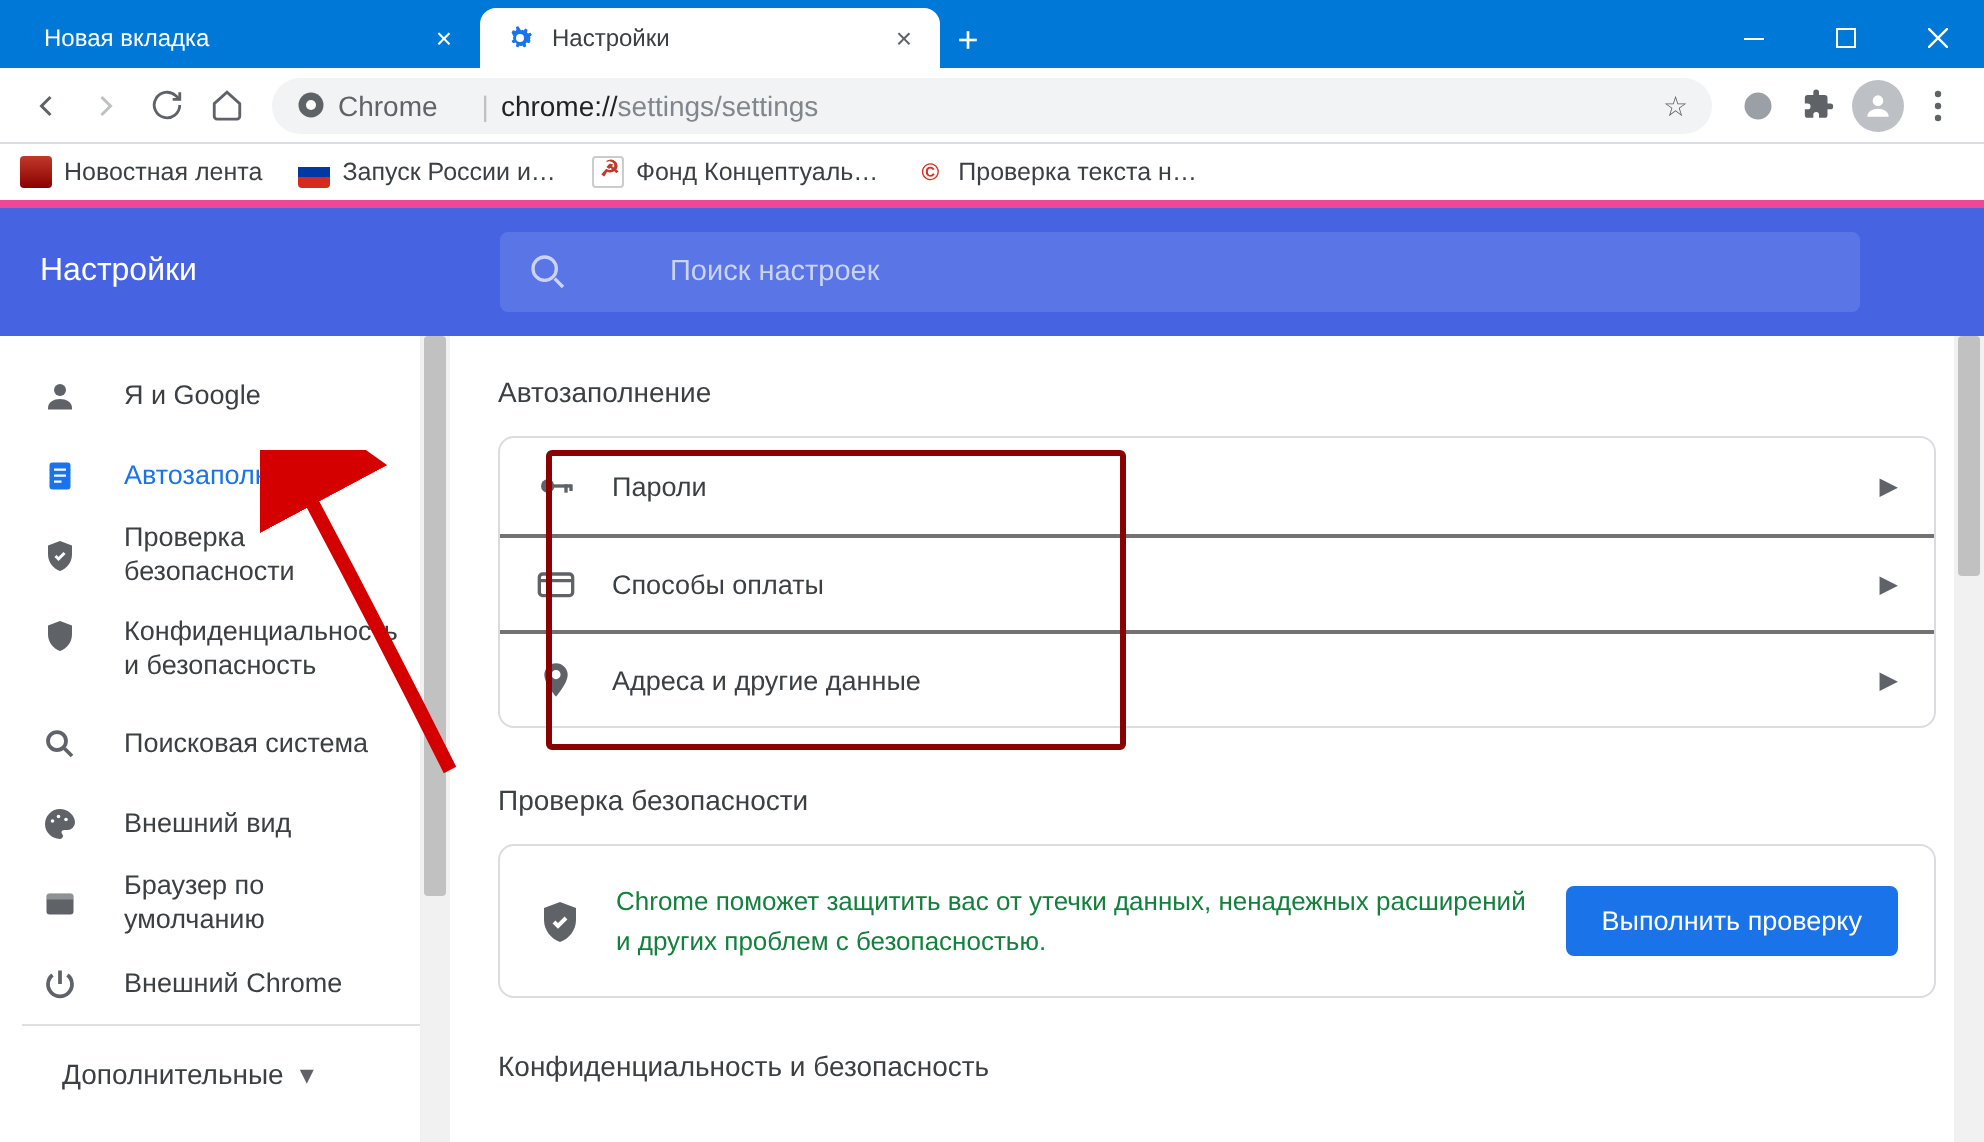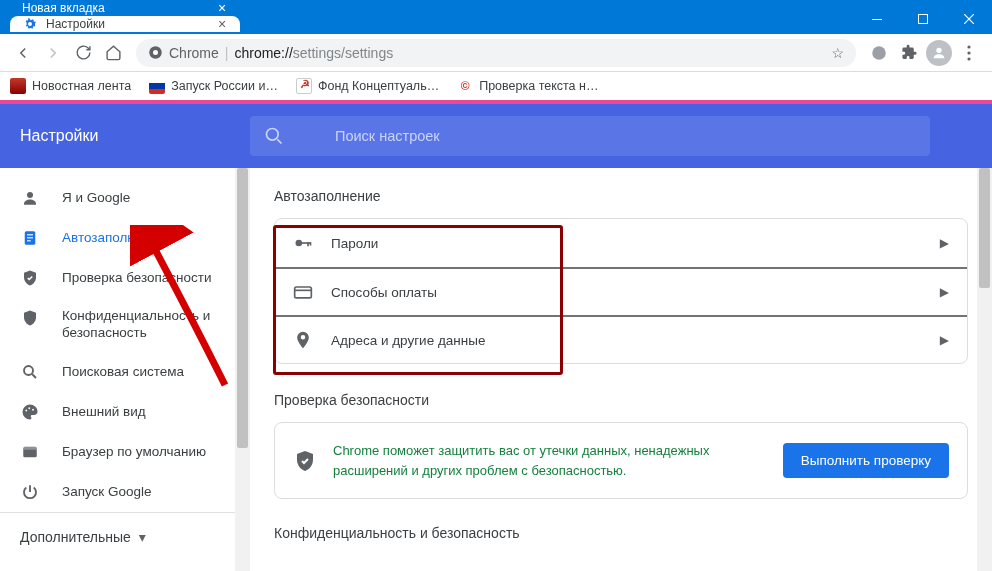--- a/index.html
+++ b/index.html
@@ -1,68 +1,68 @@
 <!DOCTYPE html>
 <html><head>
 <meta charset="utf-8">
 <style>
 * { box-sizing: border-box; margin: 0; padding: 0; font-family: "Segoe UI", Arial, sans-serif; }
 body { width: 992px; height: 571px; background: #fff; overflow: hidden; position: relative; }
 
 
 .titlebar { height: 34px; background: #0078d7; display: flex; align-items: flex-end; }
-.tabs-region { display: flex; height: 34px; align-items: flex-end; padding-left: 10px; flex-direction: column; }
+.tabs-region { display: flex; height: 34px; align-items: flex-end; padding-left: 10px; }
 .tab { height: 30px; display: flex; align-items: center; padding: 0 10px 0 12px; font-size: 12px; color: #fff; min-width: 230px; position: relative; cursor: pointer; }
 .tab.active { background: #fff; color: #3c4043; border-radius: 8px 8px 0 0; }
 .tab .favicon { width: 16px; height: 16px; margin-right: 8px; display: flex; align-items: center; justify-content: center; }
 .tab .favicon svg { width: 16px; height: 16px; }
 .tab .close { margin-left: auto; width: 16px; height: 16px; display: flex; align-items: center; justify-content: center; font-size: 14px; }
 .tab.active .close { color: #5f6368; }
 .newtab { width: 28px; height: 28px; display: flex; align-items: center; justify-content: center; color: #fff; font-size: 18px; cursor: pointer; }
 .win-controls { margin-left: auto; display: flex; }
 .win-controls .ctl { width: 46px; height: 30px; display: flex; align-items: center; justify-content: center; color: #fff; cursor: pointer; }
 
 
 .toolbar { height: 38px; background: #fff; border-bottom: 1px solid #dadce0; display: flex; align-items: center; padding: 0 8px; }
 .tb-btn { width: 30px; height: 30px; display: flex; align-items: center; justify-content: center; color: #5f6368; cursor: pointer; border-radius: 50%; }
 .tb-btn.disabled { opacity: .4; }
 .omnibox { flex: 1; height: 28px; background: #f1f3f4; border-radius: 14px; display: flex; align-items: center; padding: 0 12px; margin: 0 8px; font-size: 14px; color: #202124; }
 .omnibox .site-id { display: flex; align-items: center; color: #5f6368; font-size: 14px; }
-.omnibox .site-id .chrome-word { margin: 0 0 0 6px; }
+.omnibox .site-id .chrome-word { margin: 0 16px 0 6px; }
 .omnibox .sep { color: #bdc1c6; margin: 0 6px; }
 .omnibox .path { color: #80868b; }
 .omnibox .star { margin-left: auto; color: #5f6368; }
 .avatar { width: 26px; height: 26px; background: #bdc1c6; border-radius: 50%; display: flex; align-items: center; justify-content: center; color: #fff; }
 
 
 .bookmarks { height: 32px; background: #fff; border-bottom: 4px solid #ec4899; display: flex; align-items: center; padding: 0 10px; font-size: 12.5px; color: #3c4043; }
 .bk { display: flex; align-items: center; margin-right: 18px; cursor: pointer; }
 .bk .ico { width: 16px; height: 16px; margin-right: 6px; border-radius: 2px; }
 
 
 .app-header { height: 64px; background: #4664e1; display: flex; align-items: center; padding: 0 20px; }
 .app-header .title { color: #fff; font-size: 16px; font-weight: 500; width: 230px; }
 .searchbox { flex: 1; max-width: 680px; height: 40px; background: #5975e6; border-radius: 4px; display: flex; align-items: center; padding: 0 14px; color: #c9d2f6; gap: 35px; }
 .searchbox svg { margin-right: 16px; }
 .searchbox input { background: transparent; border: none; outline: none; color: #fff; font-size: 14.5px; flex: 1; }
 .searchbox input::placeholder { color: #cbd4f7; }
 
 
 .content { display: flex; height: calc(571px - 34px - 38px - 32px - 64px); position: relative; }
-.sidebar-wrap { width: 250px; position: relative; display:flex; }
+.sidebar-wrap { width: 225px; position: relative; display:flex; }
 .sidebar { flex:1; padding-top: 10px; background: #fff; overflow: hidden; }
 .sb-scroll { position:absolute; right:0; top:0; bottom:0; width:15px; background:#f1f1f1; }
 .sb-scroll .thumb { position:absolute; left:2px; right:2px; top:0; height:280px; background:#c1c1c1; border-radius:2px; }
 .nav-item { display: flex; align-items: center; height: 40px; padding: 0 20px; font-size: 13.5px; color: #3c4043; cursor: pointer; }
 .nav-item.tall { height: 54px; align-items: flex-start; padding-top: 10px; }
 .nav-item.active { color: #1a73e8; }
 .nav-item .ico { width: 20px; height: 20px; margin-right: 22px; display: flex; align-items: center; justify-content: center; color: #5f6368; flex-shrink:0; }
 .nav-item.active .ico { color: #1a73e8; }
 .nav-item .txt { line-height: 1.25; }
-.adv { display: flex; align-items: center; height: 48px; padding: 0 20px; font-size: 14px; color: #3c4043; border-top: 1px solid #e0e0e0; cursor: pointer; }
+.adv { display: flex; align-items: center; height: 48px; padding: 0 20px; font-size: 14px; color: #3c4043; border-top: 1px solid #e0e0e0; cursor: pointer; margin-left: 11px; }
 .adv .chev { margin-left: 8px; color: #5f6368; }
 
 .main { flex: 1; background: #fff; overflow: hidden; position: relative; padding: 20px 24px 0 24px; }
 .main-scroll { position:absolute; right:0; top:0; bottom:0; width:15px; background:#f1f1f1; }
 .main-scroll .thumb { position:absolute; left:2px; right:2px; top:0; height:120px; background:#c1c1c1; border-radius:2px; }
 
 .section-title { font-size: 14px; color: #3c4043; margin-bottom: 14px; font-weight: 500; }
 .card { border: 1px solid #dadce0; border-radius: 8px; background: #fff; margin-bottom: 28px; }
 .row { display: flex; align-items: center; height: 48px; padding: 0 18px; font-size: 13.5px; color: #3c4043; cursor: pointer; }
 .row + .row { border-top: 2px solid #737373; justify-content: space-between; }
@@ -283,21 +283,21 @@
           </span>
       <span class="txt">Браузер по умолчанию</span>
     </div>
     <div class="nav-item">
       <span class="ico">
             <svg width="18" height="18" viewBox="0 0 24 24" fill="none" stroke="currentColor" stroke-width="2.5">
               <path d="M12 3v9"></path>
               <path d="M7 6a8 8 0 1010 0"></path>
             </svg>
           </span>
-      <span class="txt">Запуск Google</span>
+      <span class="txt">Внешний Chrome</span>
     </div>
     <div class="adv">
       <span>Дополнительные</span>
       <span class="chev">▾</span>
     </div>
   </div>
   <div class="sb-scroll">
         <div class="thumb"></div>
       </div>
   </div>

